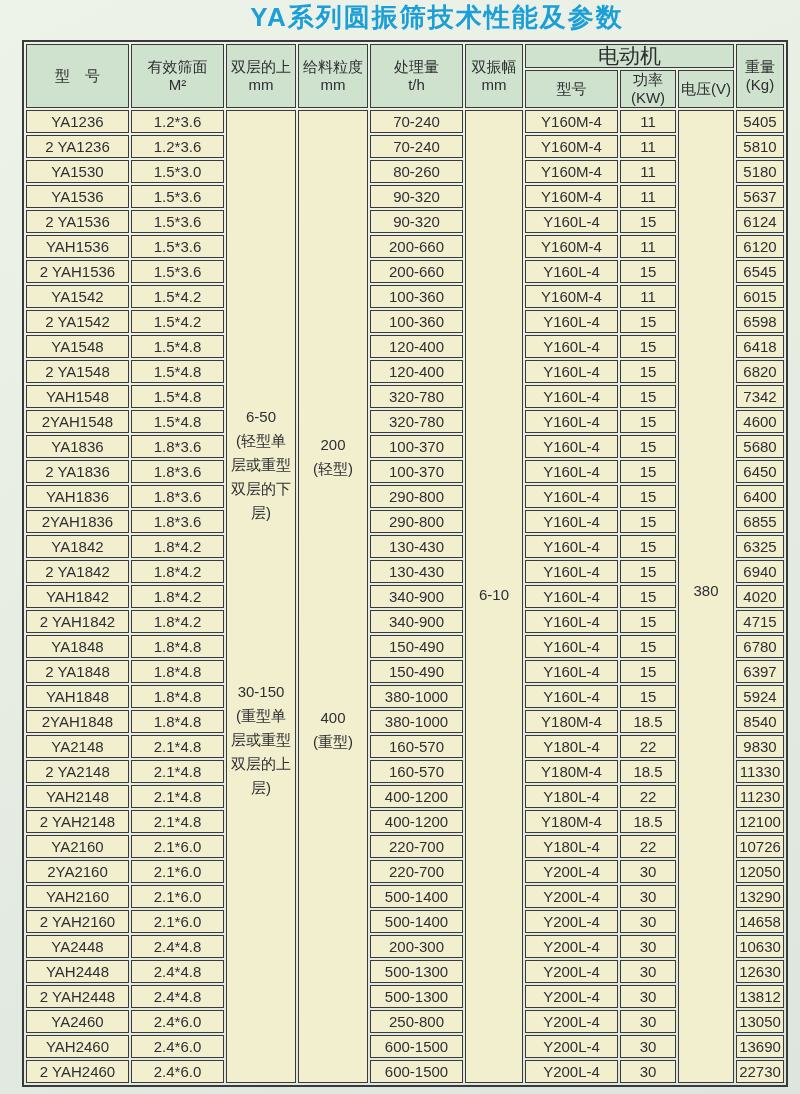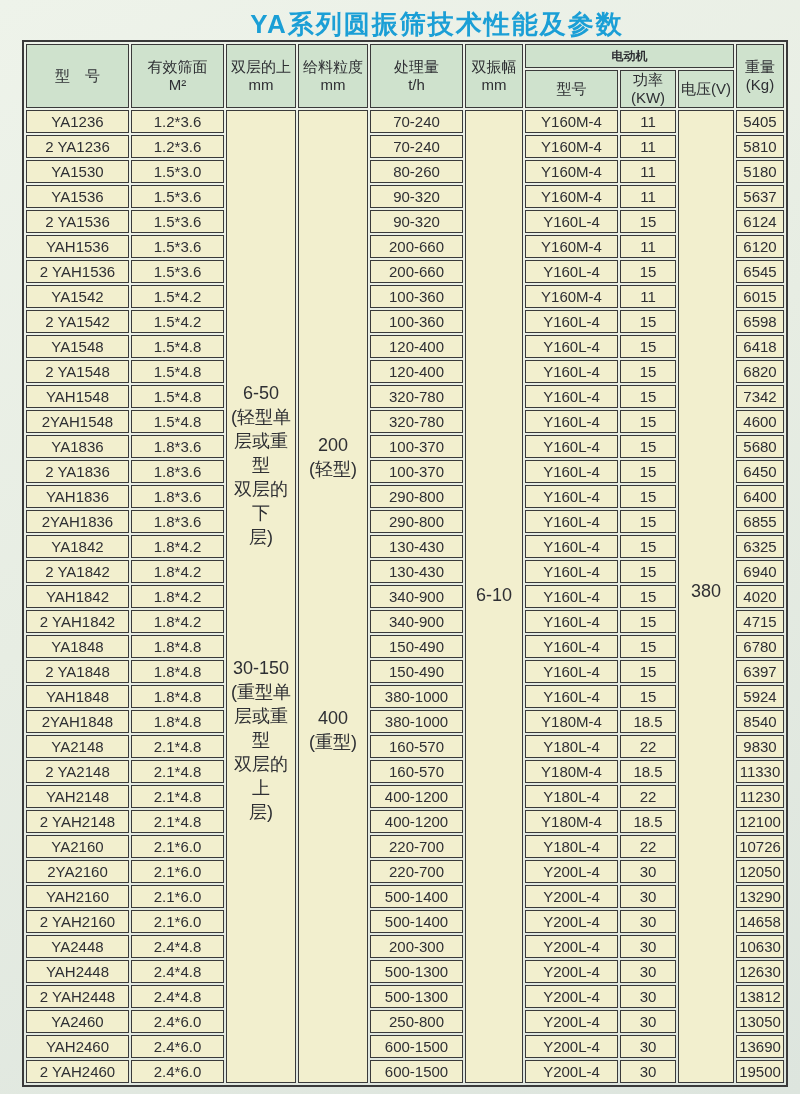--- a/index.html
+++ b/index.html
@@ -5,21 +5,21 @@
   * { margin: 0; padding: 0; box-sizing: border-box; }
   html, body {
     width: 800px; height: 1094px;
     font-family: "Liberation Sans", "DejaVu Sans", sans-serif;
     overflow: hidden;
   }
   body {
     background: linear-gradient(155deg, #eef3ea 0%, #e7ede3 45%, #dde5de 100%);
     color: #2e2f33;
   }
-  .title-wrap { text-align: center; padding-top: 7px; height: 38px; }
+  .title-wrap { text-align: center; height: 38px; }
   .page-title {
     display: inline-block;
     position: relative; left: 37px;
     font-size: 26px; font-weight: bold; letter-spacing: 2px;
     color: var(--title, #1b9fd6);
   }
   table.spec {
     width: 762px;
     margin: 2px 0 0 22px;
     table-layout: fixed;
@@ -34,35 +34,35 @@
   }
   thead th {
     background: var(--header-bg, #cfe2cd);
     font-weight: normal;
     font-size: 15px; line-height: 18px;
     white-space: pre-line;
   }
   thead tr:first-child th { height: 24px; }
   thead tr:last-child th { height: 29px; }
   thead th[rowspan] { height: auto; }
-  th.motor-group { font-size: 12px; font-weight: bold; }
+  th.motor-group { font-size: 21px; }
   tbody td {
     background: var(--cell-bg, #f2efce);
     height: 21px; line-height: 21px;
     font-size: 15px;
   }
   td.merged { position: relative; }
   .float-txt {
     position: absolute; left: 0; right: 0;
     transform: translateY(-50%);
     text-align: center;
     white-space: pre-line;
     font-size: 14px; line-height: 24px;
   }
-  .float-txt.num-first { font-size: 18px; }
+  .float-txt.num-first { font-size: 15px; }
 </style>
 </head>
 <body>
 
 <div class="title-wrap">
   <span class="page-title">YA系列圆振筛技术性能及参数</span>
 </div>
 
 <table class="spec">
   <colgroup>
@@ -429,16 +429,16 @@
         <td>Y200L-4</td>
         <td>30</td>
         <td>13690</td>
       </tr>
       <tr>
         <td>2 YAH2460</td>
         <td>2.4*6.0</td>
         <td>600-1500</td>
         <td>Y200L-4</td>
         <td>30</td>
-        <td>19500</td>
+        <td>22730</td>
       </tr>
     </tbody>
 </table>
 
 </body></html>

